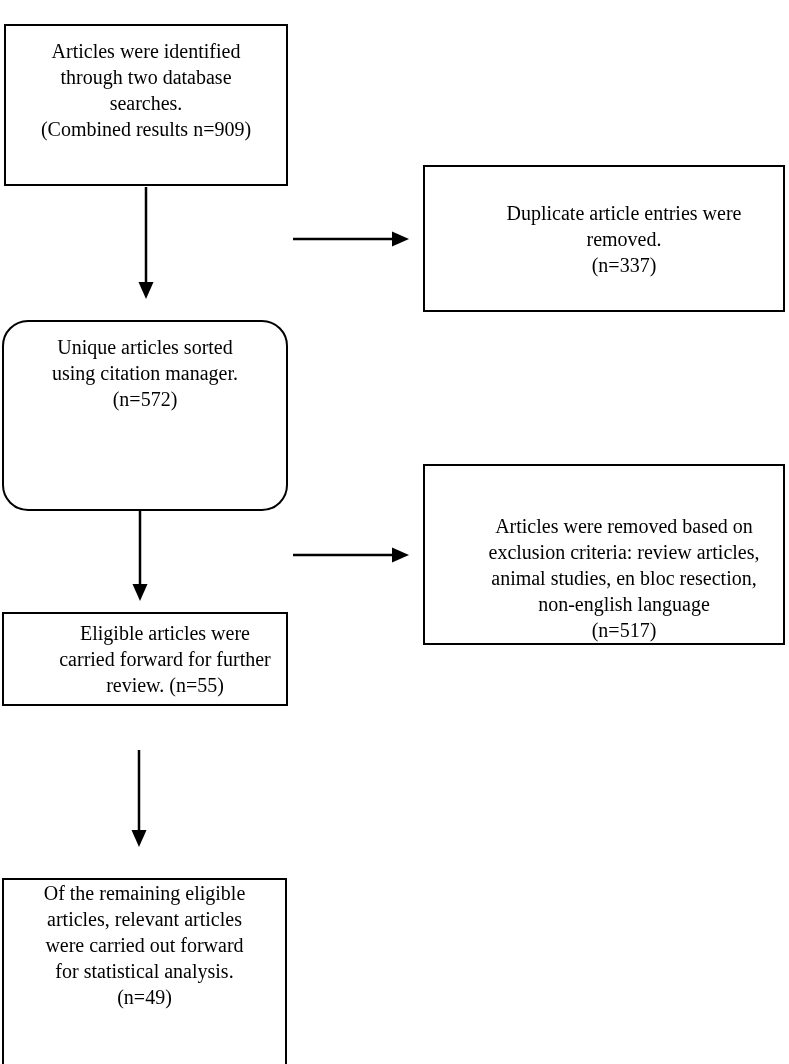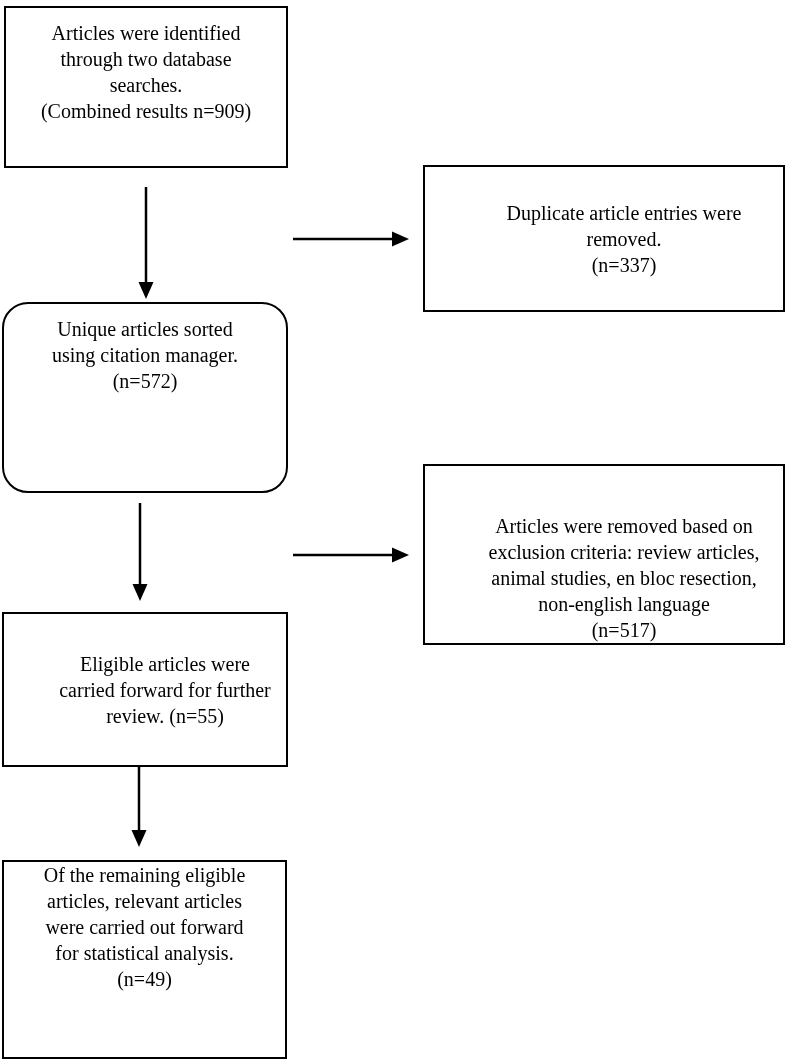--- a/index.html
+++ b/index.html
@@ -27,34 +27,34 @@
   .box {
     position: absolute;
     box-sizing: border-box;
     border: 2px solid #000000;
     background: #ffffff;
     display: flex;
     flex-direction: column;
     align-items: center;
     text-align: center;
   }
-  .v-top { justify-content: flex-start; padding-top: 12px; }
+  .v-top { justify-content: flex-start; padding-top: 12px; margin-top: 18px; }
   .v-center { justify-content: center; padding-left: 40px; }
   .box-text {
     display: block;
     white-space: pre-line;
     font-size: 20px;
     line-height: 26px;
     padding: 0 8px;
   }
   #box-identified { left: 4px;   top: 6px;   width: 284px; height: 162px; }
   #box-duplicates { left: 423px; top: 165px; width: 362px; height: 147px; }
   #box-unique     { left: 2px;   top: 302px; width: 286px; height: 191px; border-radius: 26px; }
   #box-excluded   { left: 423px; top: 464px; width: 362px; height: 181px; justify-content: flex-end; }
-  #box-eligible   { left: 2px;   top: 612px; width: 286px; height: 155px; text-align: center; }
+  #box-eligible   { left: 2px;   top: 612px; width: 286px; height: 94px; text-align: center; }
   #box-final      { left: 2px;   top: 860px; width: 285px; height: 199px; }
 </style>
 </head>
 <body>
 
 <div class="canvas">
 
   <svg class="arrows" viewBox="0 0 789 1064" xmlns="http://www.w3.org/2000/svg">
 
     <g stroke="#000000" fill="#000000">

